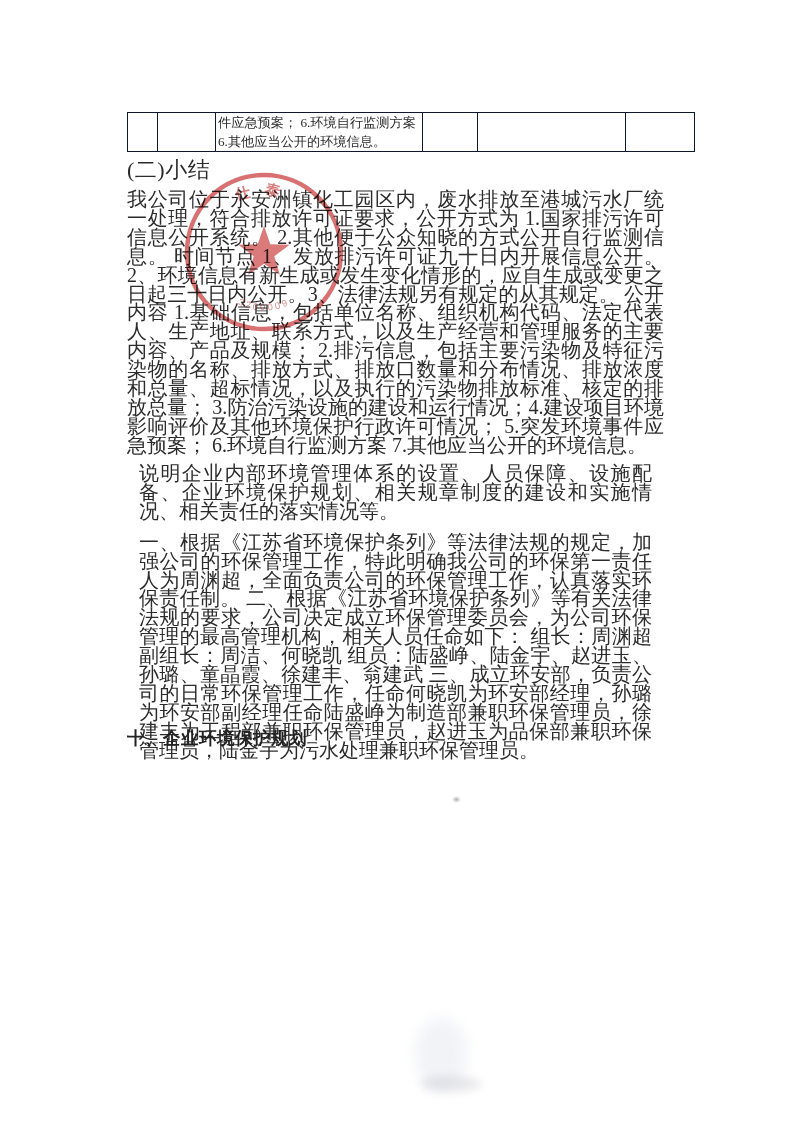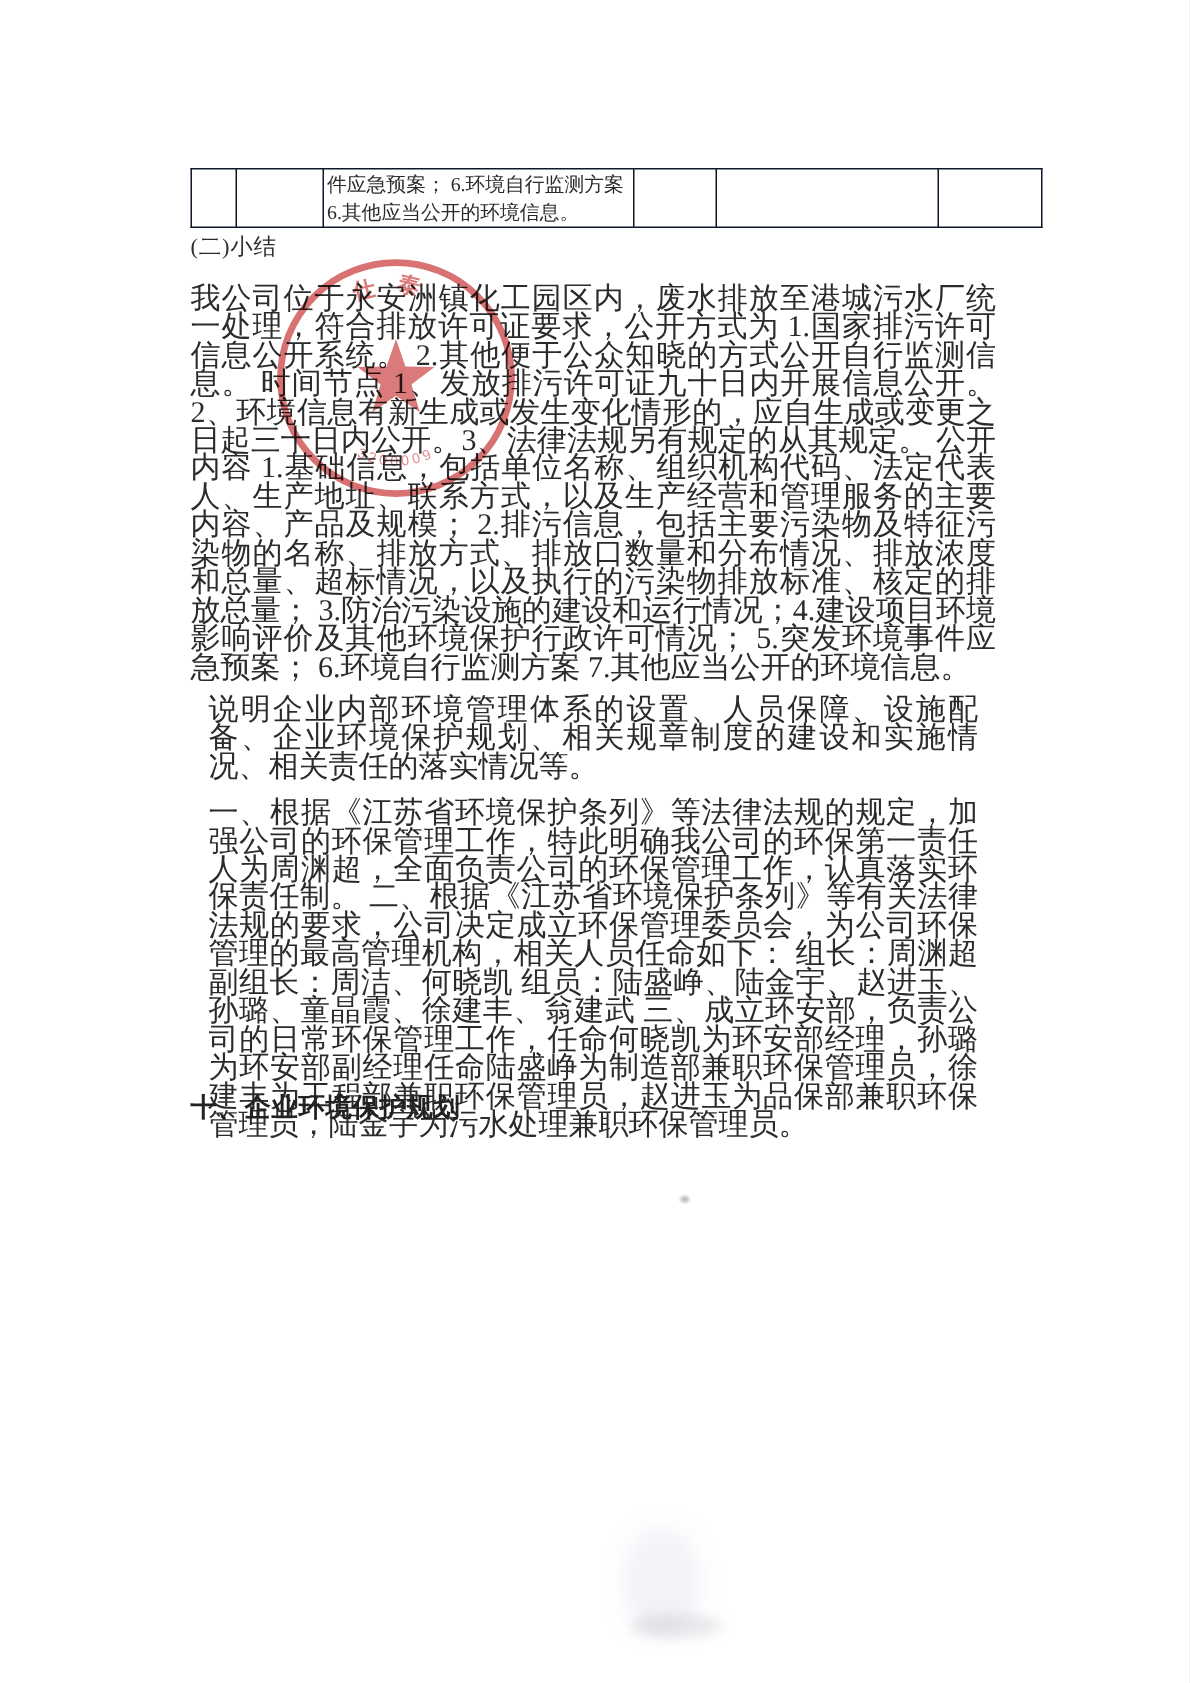--- a/index.html
+++ b/index.html
@@ -19,21 +19,21 @@
   .tbl td{
     border:1px solid #0f172a;
     padding:0 2px;vertical-align:top;
     font-size:13.2px;line-height:19px;
   }
   .c0{width:25px}.c1{width:53px}.c2{width:202px}.c3{width:50px}.c4{width:143px}.c5{width:64px}
 
   
   .subtitle{
     position:absolute;left:127px;top:155px;
-    font-size:15px;letter-spacing:.5px;text-align:center;
+    font-size:22px;letter-spacing:.5px;text-align:center;
   }
   .doc-text{
     position:absolute;left:127px;width:537px;
     font-size:20px;line-height:18.9px;
     text-align:justify;text-justify:inter-ideograph;
   }
   .para1{top:190px;}
   .block2{top:452px;}
   .block2 p{margin:12px;}
   .heading{

